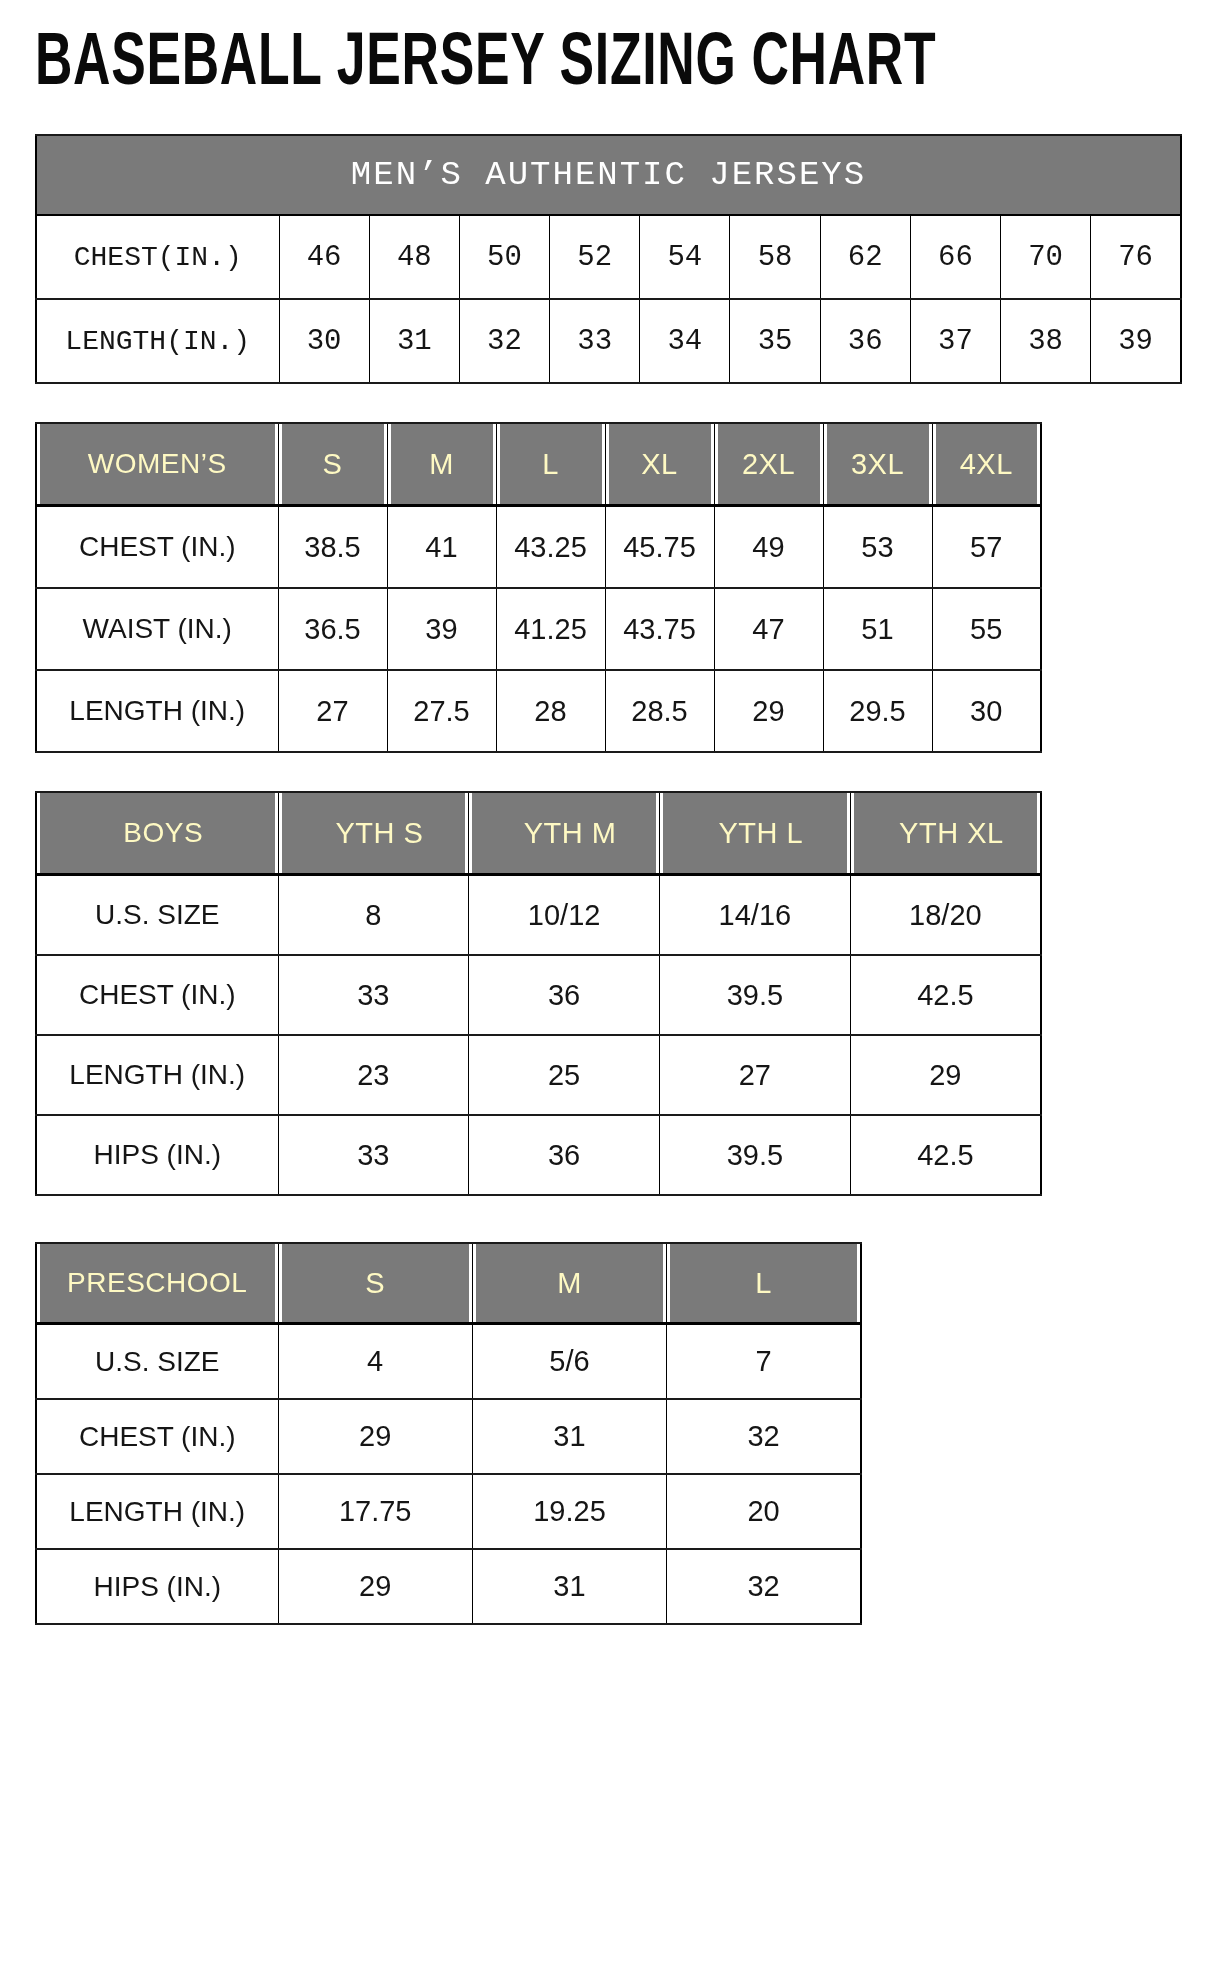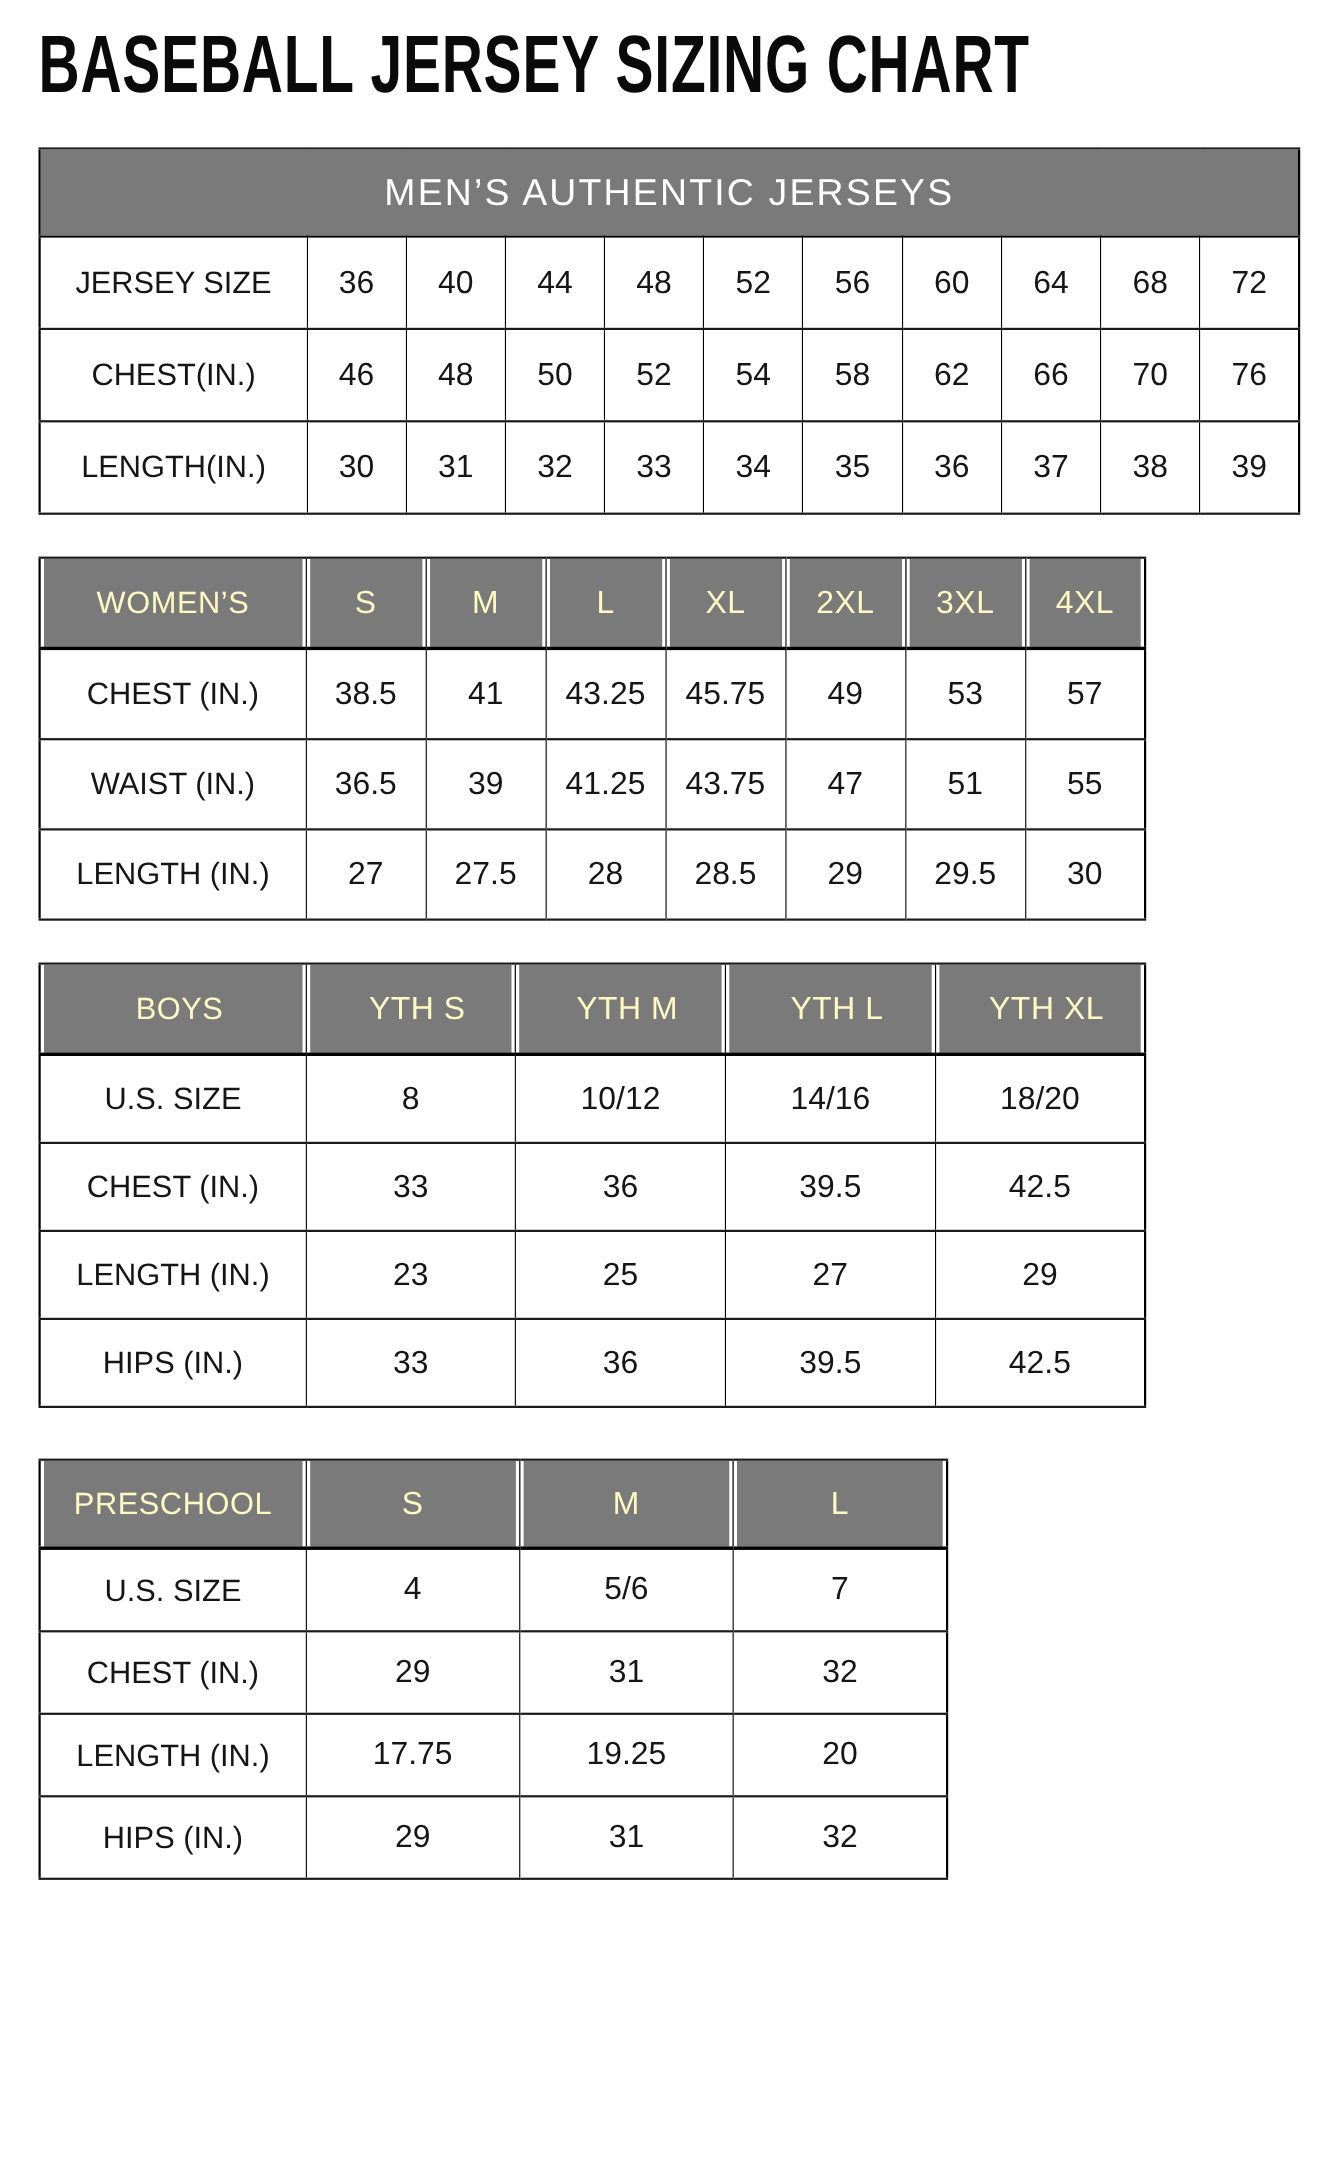--- a/index.html
+++ b/index.html
@@ -65,21 +65,21 @@
   .banner{
     background:var(--gray);
     color:#fff;
     font-size:34px;
     letter-spacing:2px;
     border-bottom:2px solid #000;
     box-shadow:none;
   }
   .lab{font-size:28px;}
 
-  .mens{width:1147px;margin-top:36px;}
+  .mens{width:1147px;margin-top:36px;font-family:Liberation Mono, monospace;}
   .mens .banner-row td{height:78px;}
   .mens td{height:82px;}
   .mens col.c-lab{width:243px;}
 
   .womens{width:1007px;margin-top:38px;}
   .womens td{height:80px;}
   .womens col.c-lab{width:242px;}
 
   .boys{width:1007px;margin-top:38px;}
   .boys .head-row td{height:80px;padding-left:20px;}
@@ -100,33 +100,20 @@
 
 
   <table class="mens">
     <colgroup>
         <col class="c-lab">
         <col span="10">
       </colgroup>
     <tbody>
         <tr class="banner-row">
       <td colspan="11" class="banner">MEN’S AUTHENTIC JERSEYS</td>
-    </tr>
-    <tr>
-      <td class="lab">JERSEY SIZE</td>
-      <td>36</td>
-      <td>40</td>
-      <td>44</td>
-      <td>48</td>
-      <td>52</td>
-      <td>56</td>
-      <td>60</td>
-      <td>64</td>
-      <td>68</td>
-      <td>72</td>
     </tr>
     <tr>
       <td class="lab">CHEST(IN.)</td>
       <td>46</td>
       <td>48</td>
       <td>50</td>
       <td>52</td>
       <td>54</td>
       <td>58</td>
       <td>62</td>

